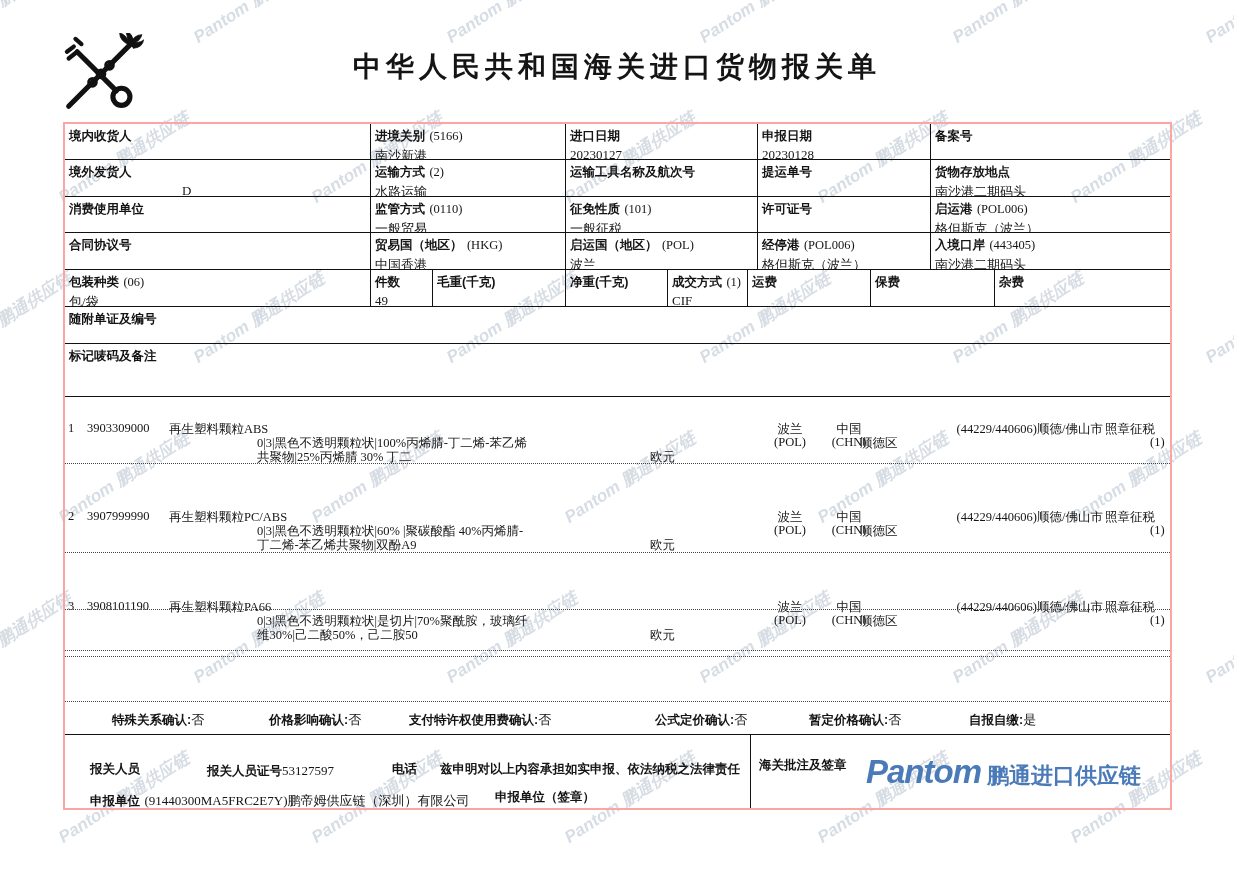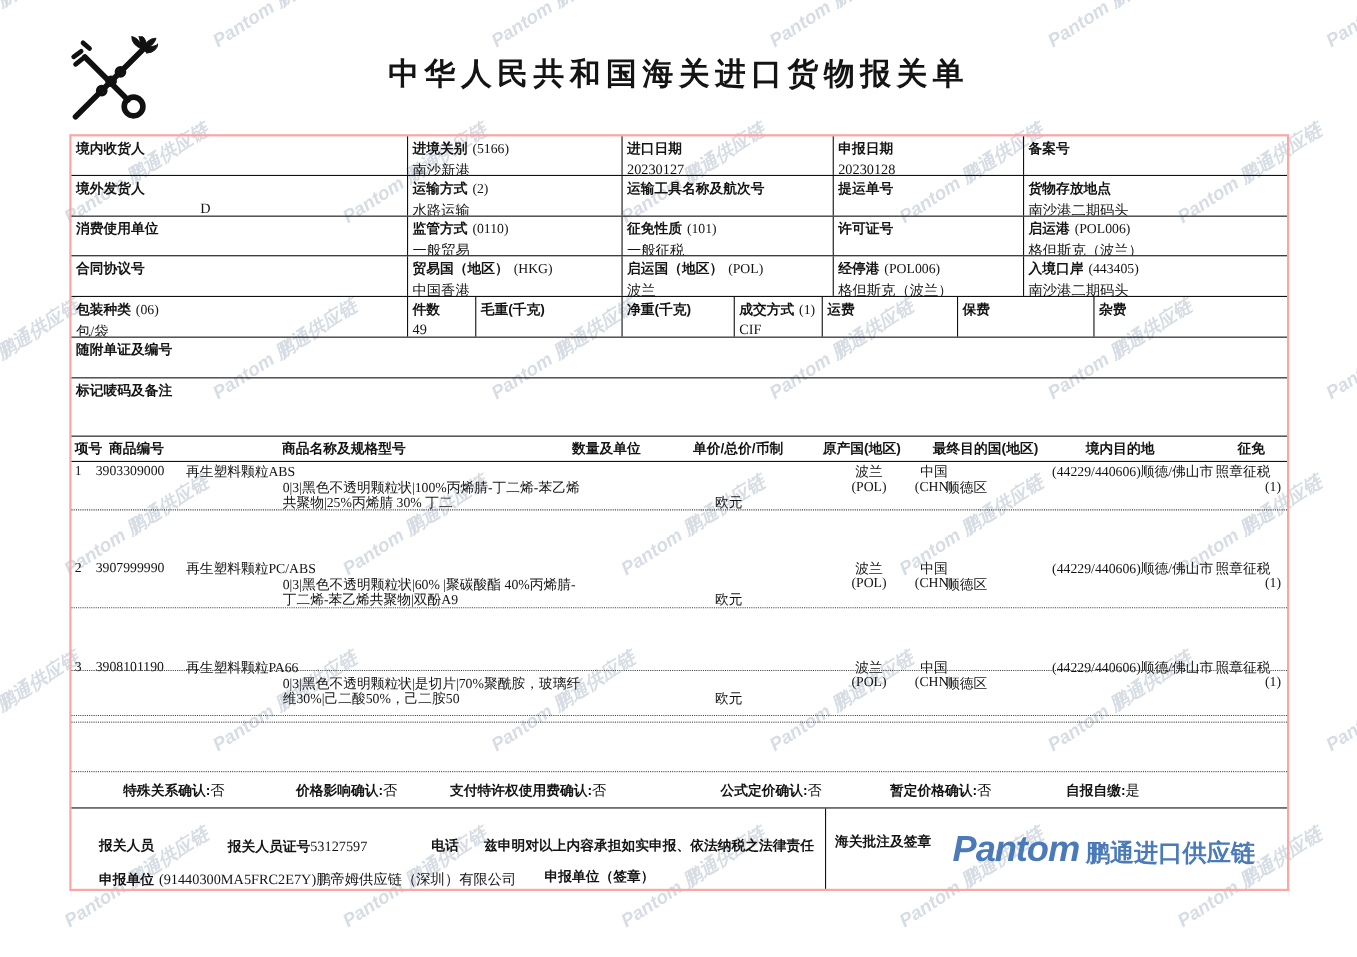--- a/index.html
+++ b/index.html
@@ -247,31 +247,20 @@
           <span class="lb">随附单证及编号</span>
         </div>
       </div>
 
       <div class="trow" style="top:220px;height:53px">
         <div class="tcell first" style="left:0;width:1105px">
           <span class="lb">标记唛码及备注</span>
         </div>
       </div>
 
-      <div class="trow ghead" style="top:273px;height:23px">
-        <span style="left:3px">项号</span>
-        <span style="left:34px">商品编号</span>
-        <span style="left:145px;width:205px;text-align:center">商品名称及规格型号</span>
-        <span style="left:455px">数量及单位</span>
-        <span style="left:565px">单价/总价/币制</span>
-        <span style="left:683px">原产国(地区)</span>
-        <span style="left:783px">最终目的国(地区)</span>
-        <span style="left:922px">境内目的地</span>
-        <span style="left:1060px">征免</span>
-      </div>
 
       <div class="trow dot grow" style="top:296px;height:44px">
         <span class="gv g-no">1</span>
         <span class="gv g-code">3903309000</span>
         <span class="gv g-name">再生塑料颗粒ABS</span>
         <span class="gv g-spec1">0|3|黑色不透明颗粒状|100%丙烯腈-丁二烯-苯乙烯</span>
         <span class="gv g-spec2">共聚物|25%丙烯腈 30% 丁二</span>
         <span class="gv g-cur">欧元</span>
         <span class="gv g-or1">波兰</span>
         <span class="gv g-or2">(POL)</span>

